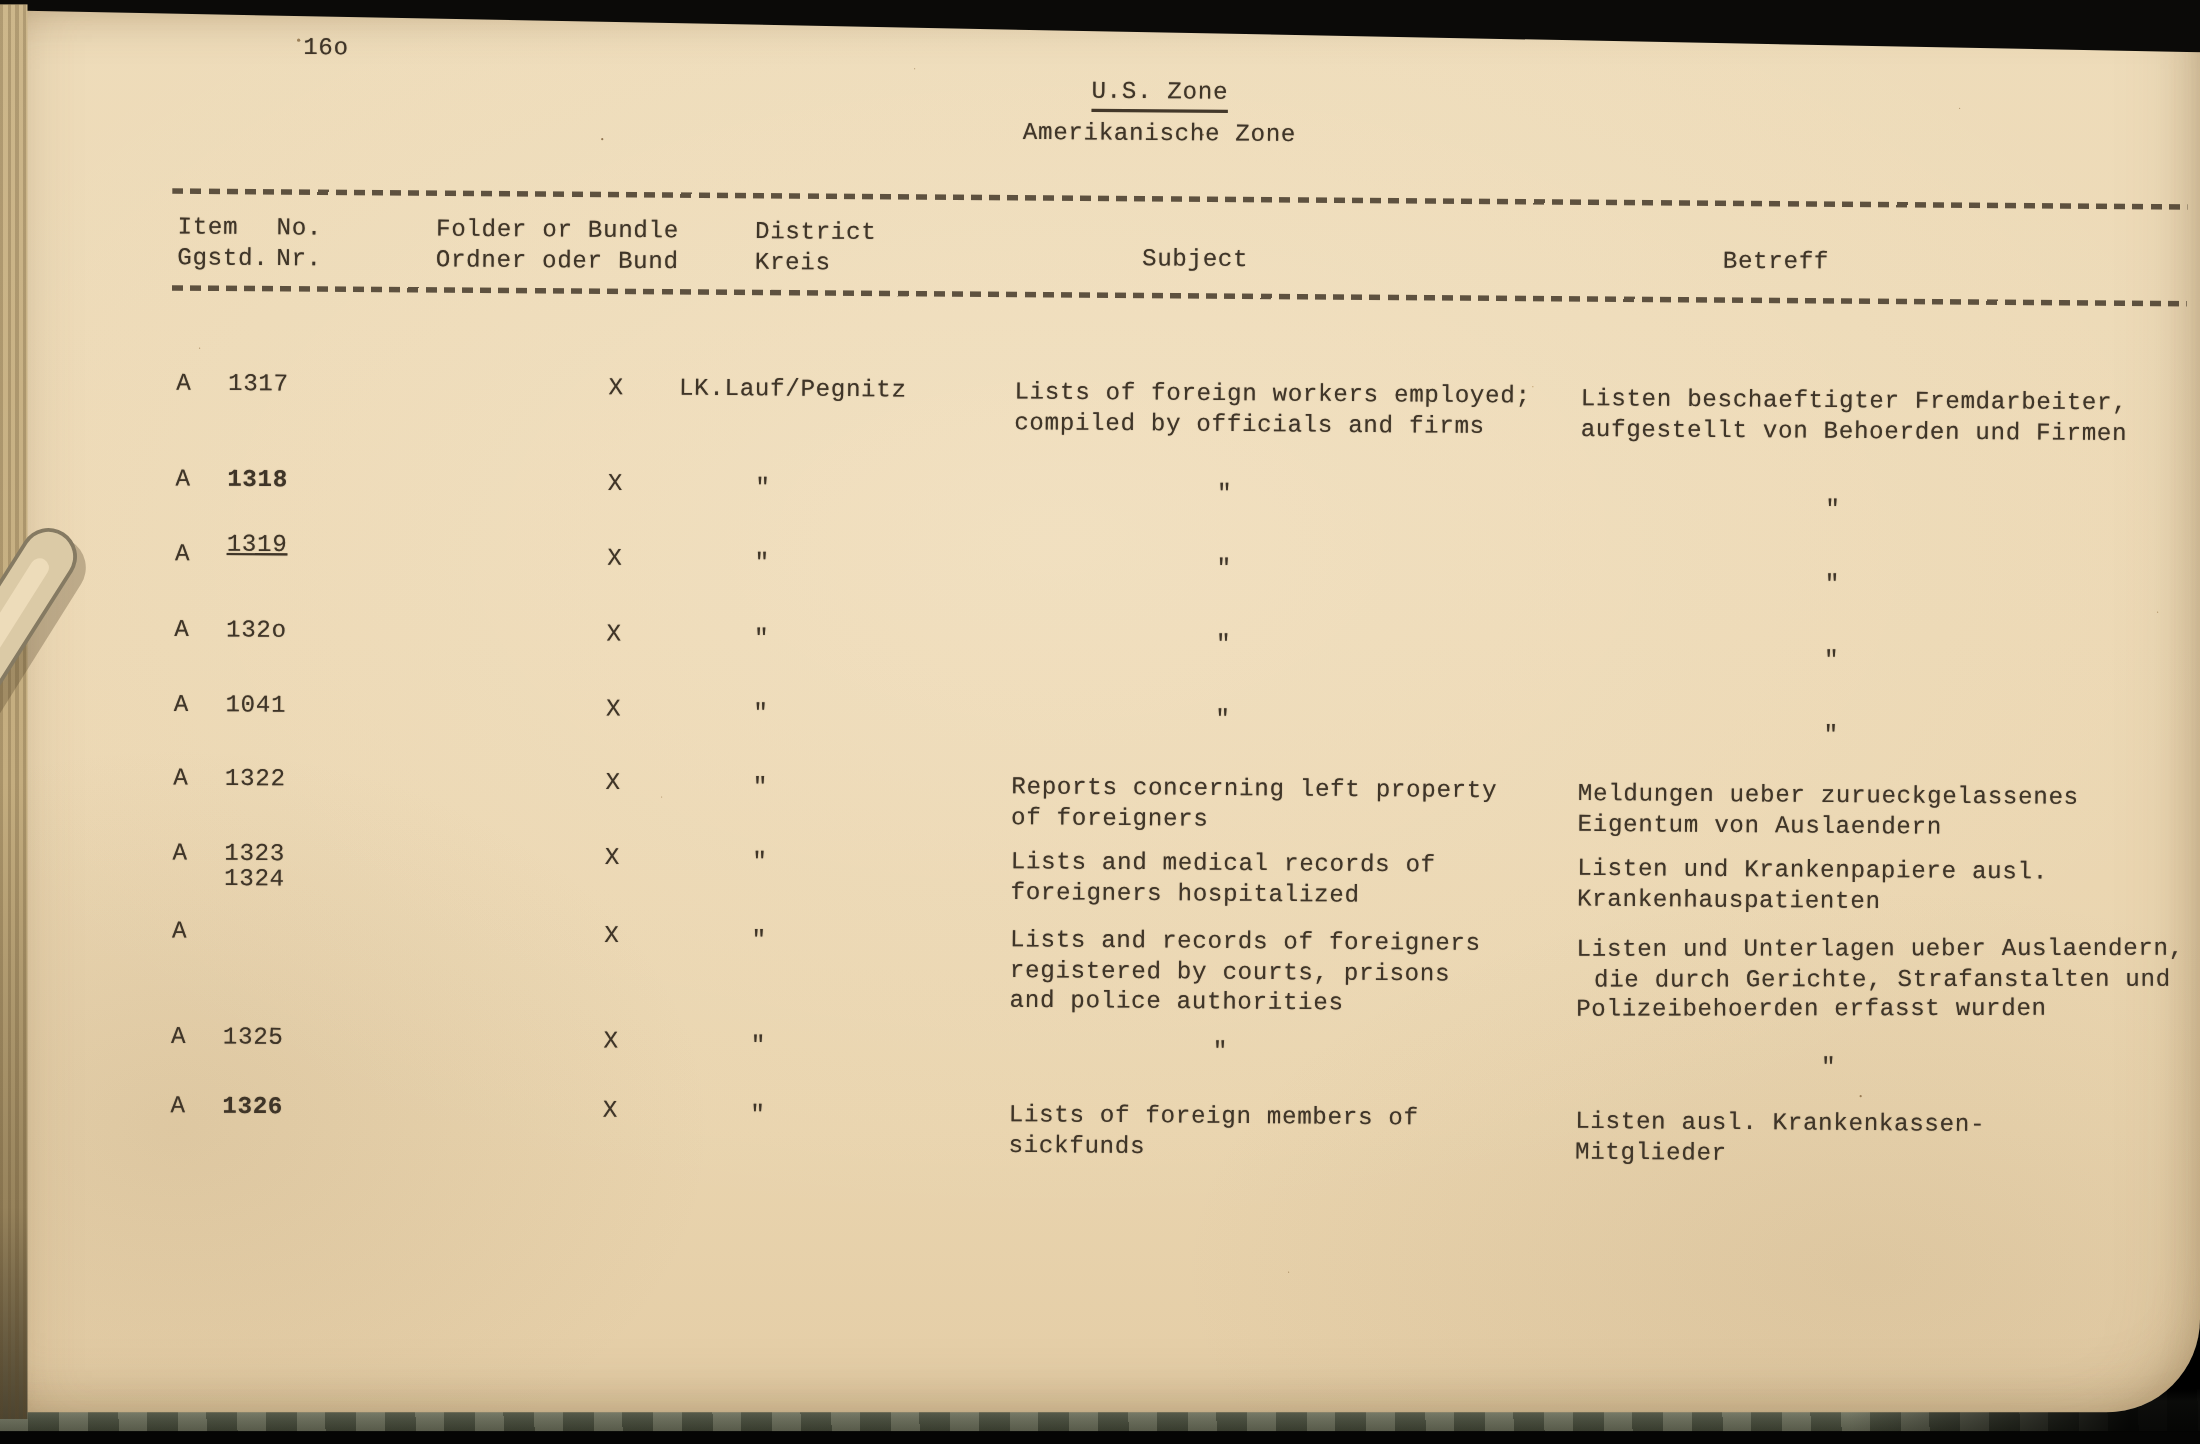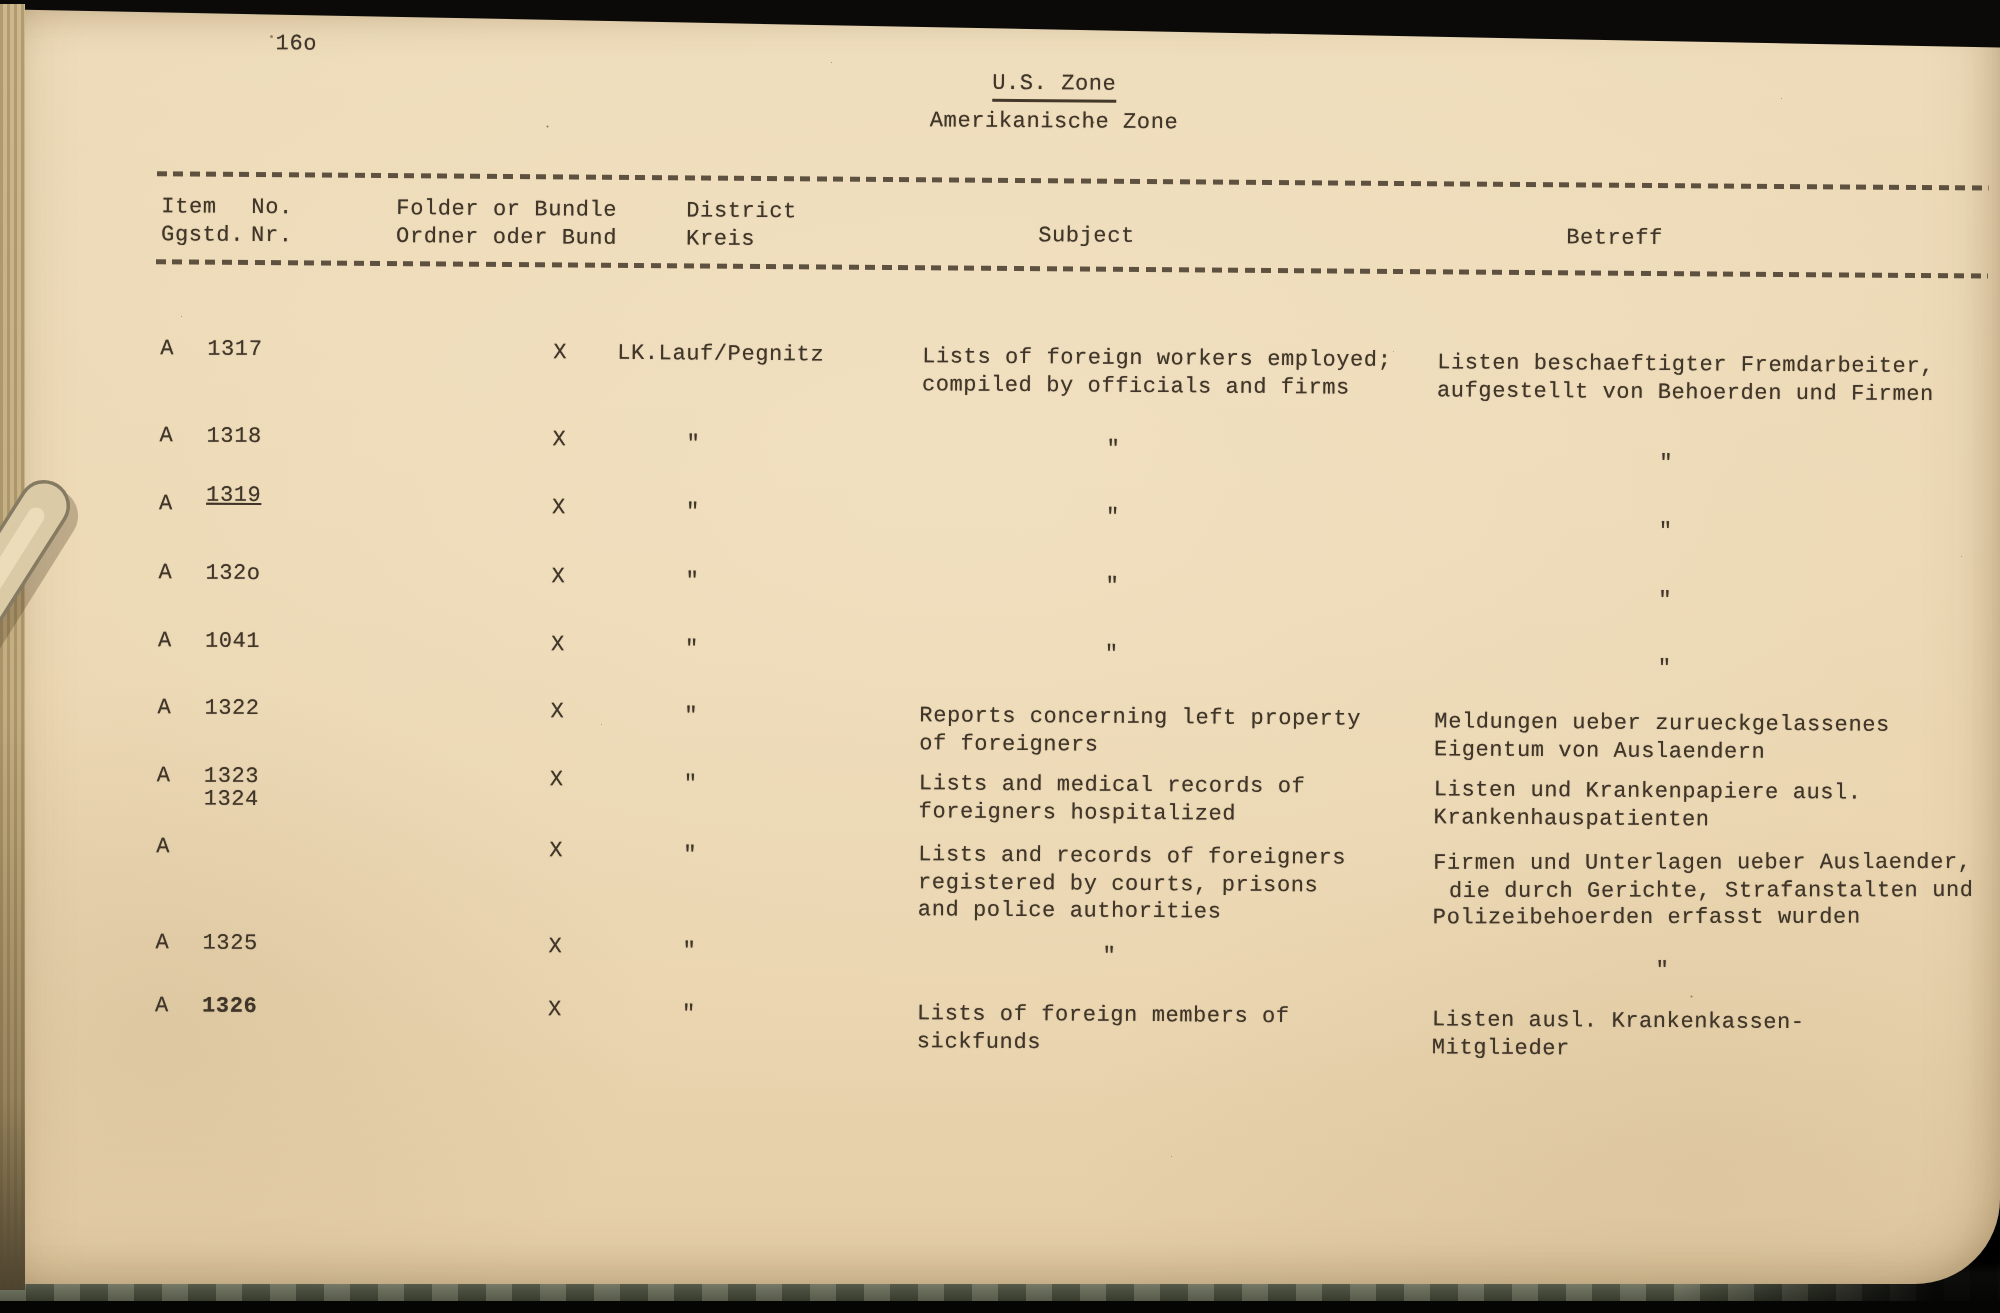--- a/index.html
+++ b/index.html
@@ -104,21 +104,21 @@
         <div class="t" style="left: 210px; top: 334px;">1317</div>
         <div class="t" style="left: 556px; top: 335px;">X</div>
         <div class="t" style="left: 620px; top: 335px;">LK.Lauf/Pegnitz</div>
         <div class="t" style="left: 925px; top: 336px;">Lists of foreign workers employed;</div>
         <div class="t" style="left: 925px; top: 363.5px;">compiled by officials and firms</div>
         <div class="t" style="left: 1440px; top: 338px;">Listen beschaeftigter Fremdarbeiter,</div>
         <div class="t" style="left: 1440px; top: 365.5px;">aufgestellt von Behoerden und Firmen</div>
       </div>
       <div>
         <div class="t" style="left: 163px; top: 421px;">A</div>
-        <div class="t" style="left: 210px; top: 421px;">1318</div>
+        <div class="t" style="left: 210px; top: 421px; font-weight: bold;">1318</div>
         <div class="t" style="left: 556px; top: 422px;">X</div>
         <div class="t" style="left: 690px; top: 425px;">"</div>
         <div class="t" style="left: 1110px; top: 427px;">"</div>
         <div class="t" style="left: 1663px; top: 437px;">"</div>
       </div>
       <div>
         <div class="t" style="left: 163px; top: 489px;">A</div>
         <div class="t" style="left: 210px; top: 480px; text-decoration: underline;">1319</div>
         <div class="t" style="left: 556px; top: 490px;">X</div>
         <div class="t" style="left: 690px; top: 493px;">"</div>
@@ -162,21 +162,21 @@
         <div class="t" style="left: 1440px; top: 792.5px;">Krankenhauspatienten</div>
       </div>
       <div>
         <div class="t" style="left: 163px; top: 832px;">A</div>
         <div class="t" style="left: 210px; top: 784px; text-align: center;">1324</div>
         <div class="t" style="left: 556px; top: 833px;">X</div>
         <div class="t" style="left: 690px; top: 836px;">"</div>
         <div class="t" style="left: 925px; top: 834px;">Lists and records of foreigners</div>
         <div class="t" style="left: 925px; top: 861.5px;">registered by courts, prisons</div>
         <div class="t" style="left: 925px; top: 889px;">and police authorities</div>
-        <div class="t" style="left: 1440px; top: 836px; transform: rotate(-0.55deg);">Firmen und Unterlagen ueber Auslaender,</div>
+        <div class="t" style="left: 1440px; top: 836px; transform: rotate(-0.55deg);">Listen und Unterlagen ueber Auslaendern,</div>
         <div class="t" style="left: 1440px; top: 863.5px; transform: rotate(-0.55deg); margin-left: 16px;">die durch Gerichte, Strafanstalten und</div>
         <div class="t" style="left: 1440px; top: 891px; transform: rotate(-0.55deg);">Polizeibehoerden erfasst wurden</div>
       </div>
       <div>
         <div class="t" style="left: 163px; top: 928px;">A</div>
         <div class="t" style="left: 210px; top: 928px;">1325</div>
         <div class="t" style="left: 556px; top: 929px;">X</div>
         <div class="t" style="left: 690px; top: 932px;">"</div>
         <div class="t" style="left: 1110px; top: 934px;">"</div>
         <div class="t" style="left: 1663px; top: 944px;">"</div>

